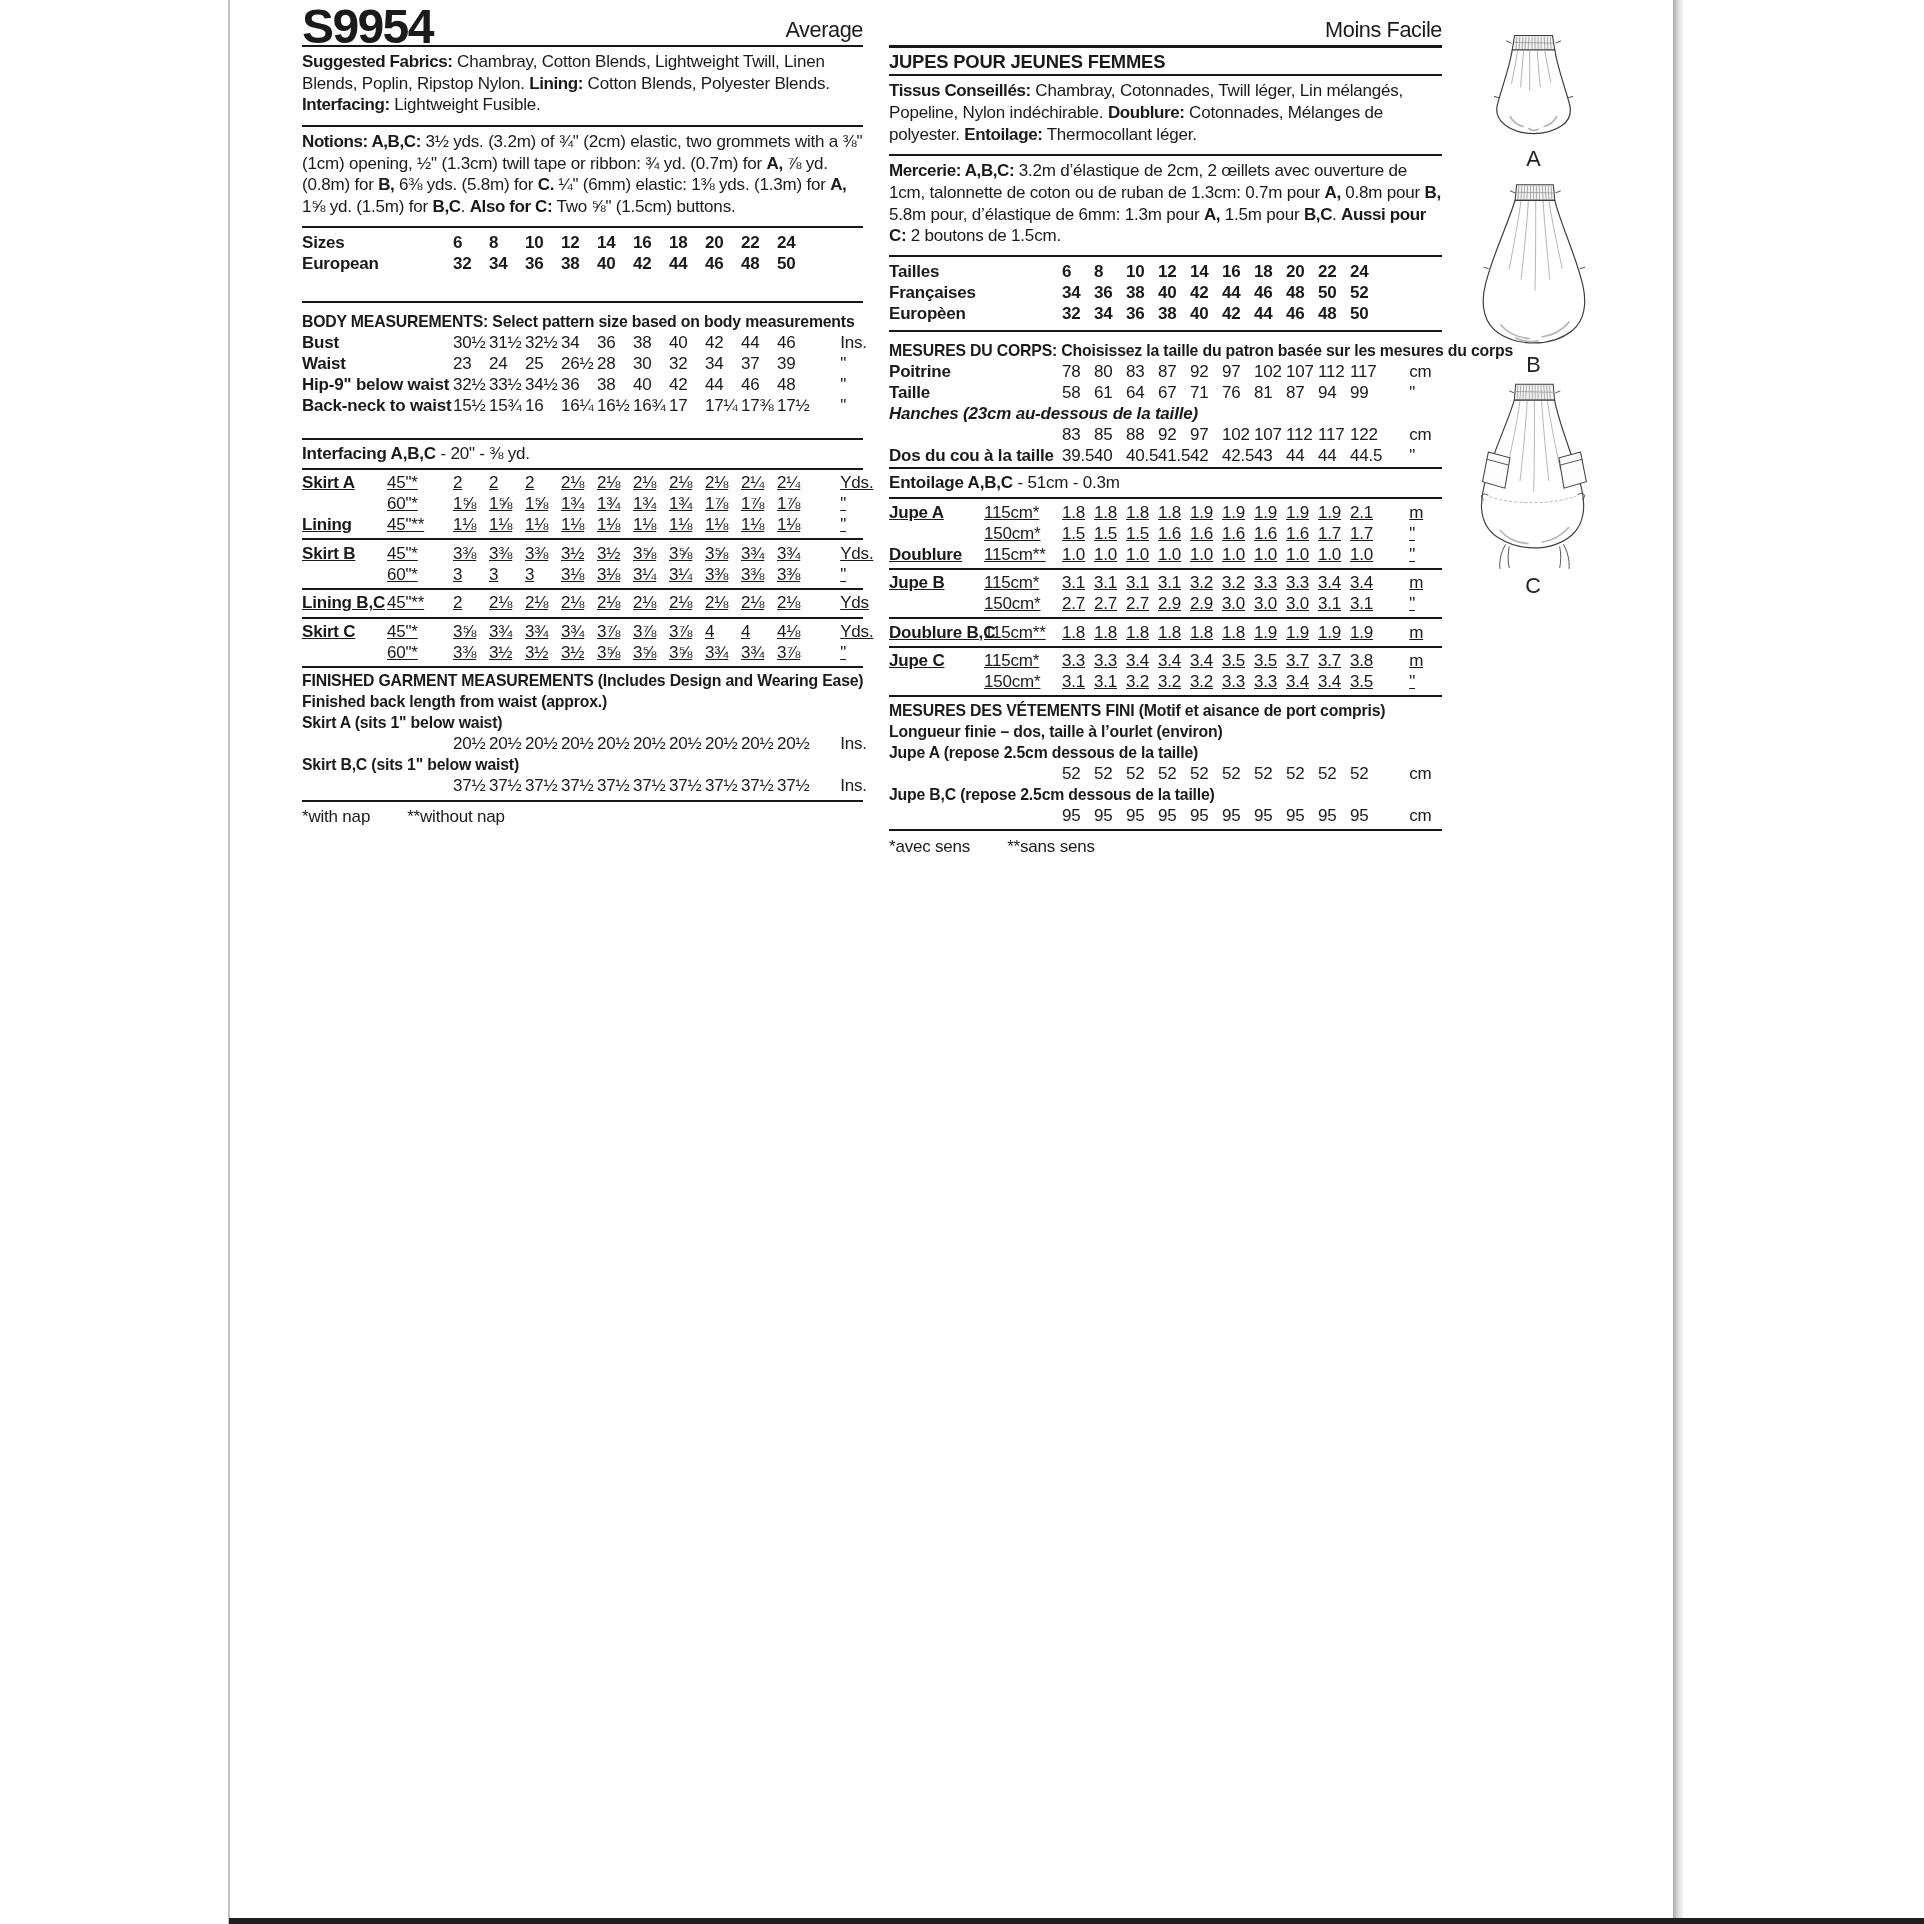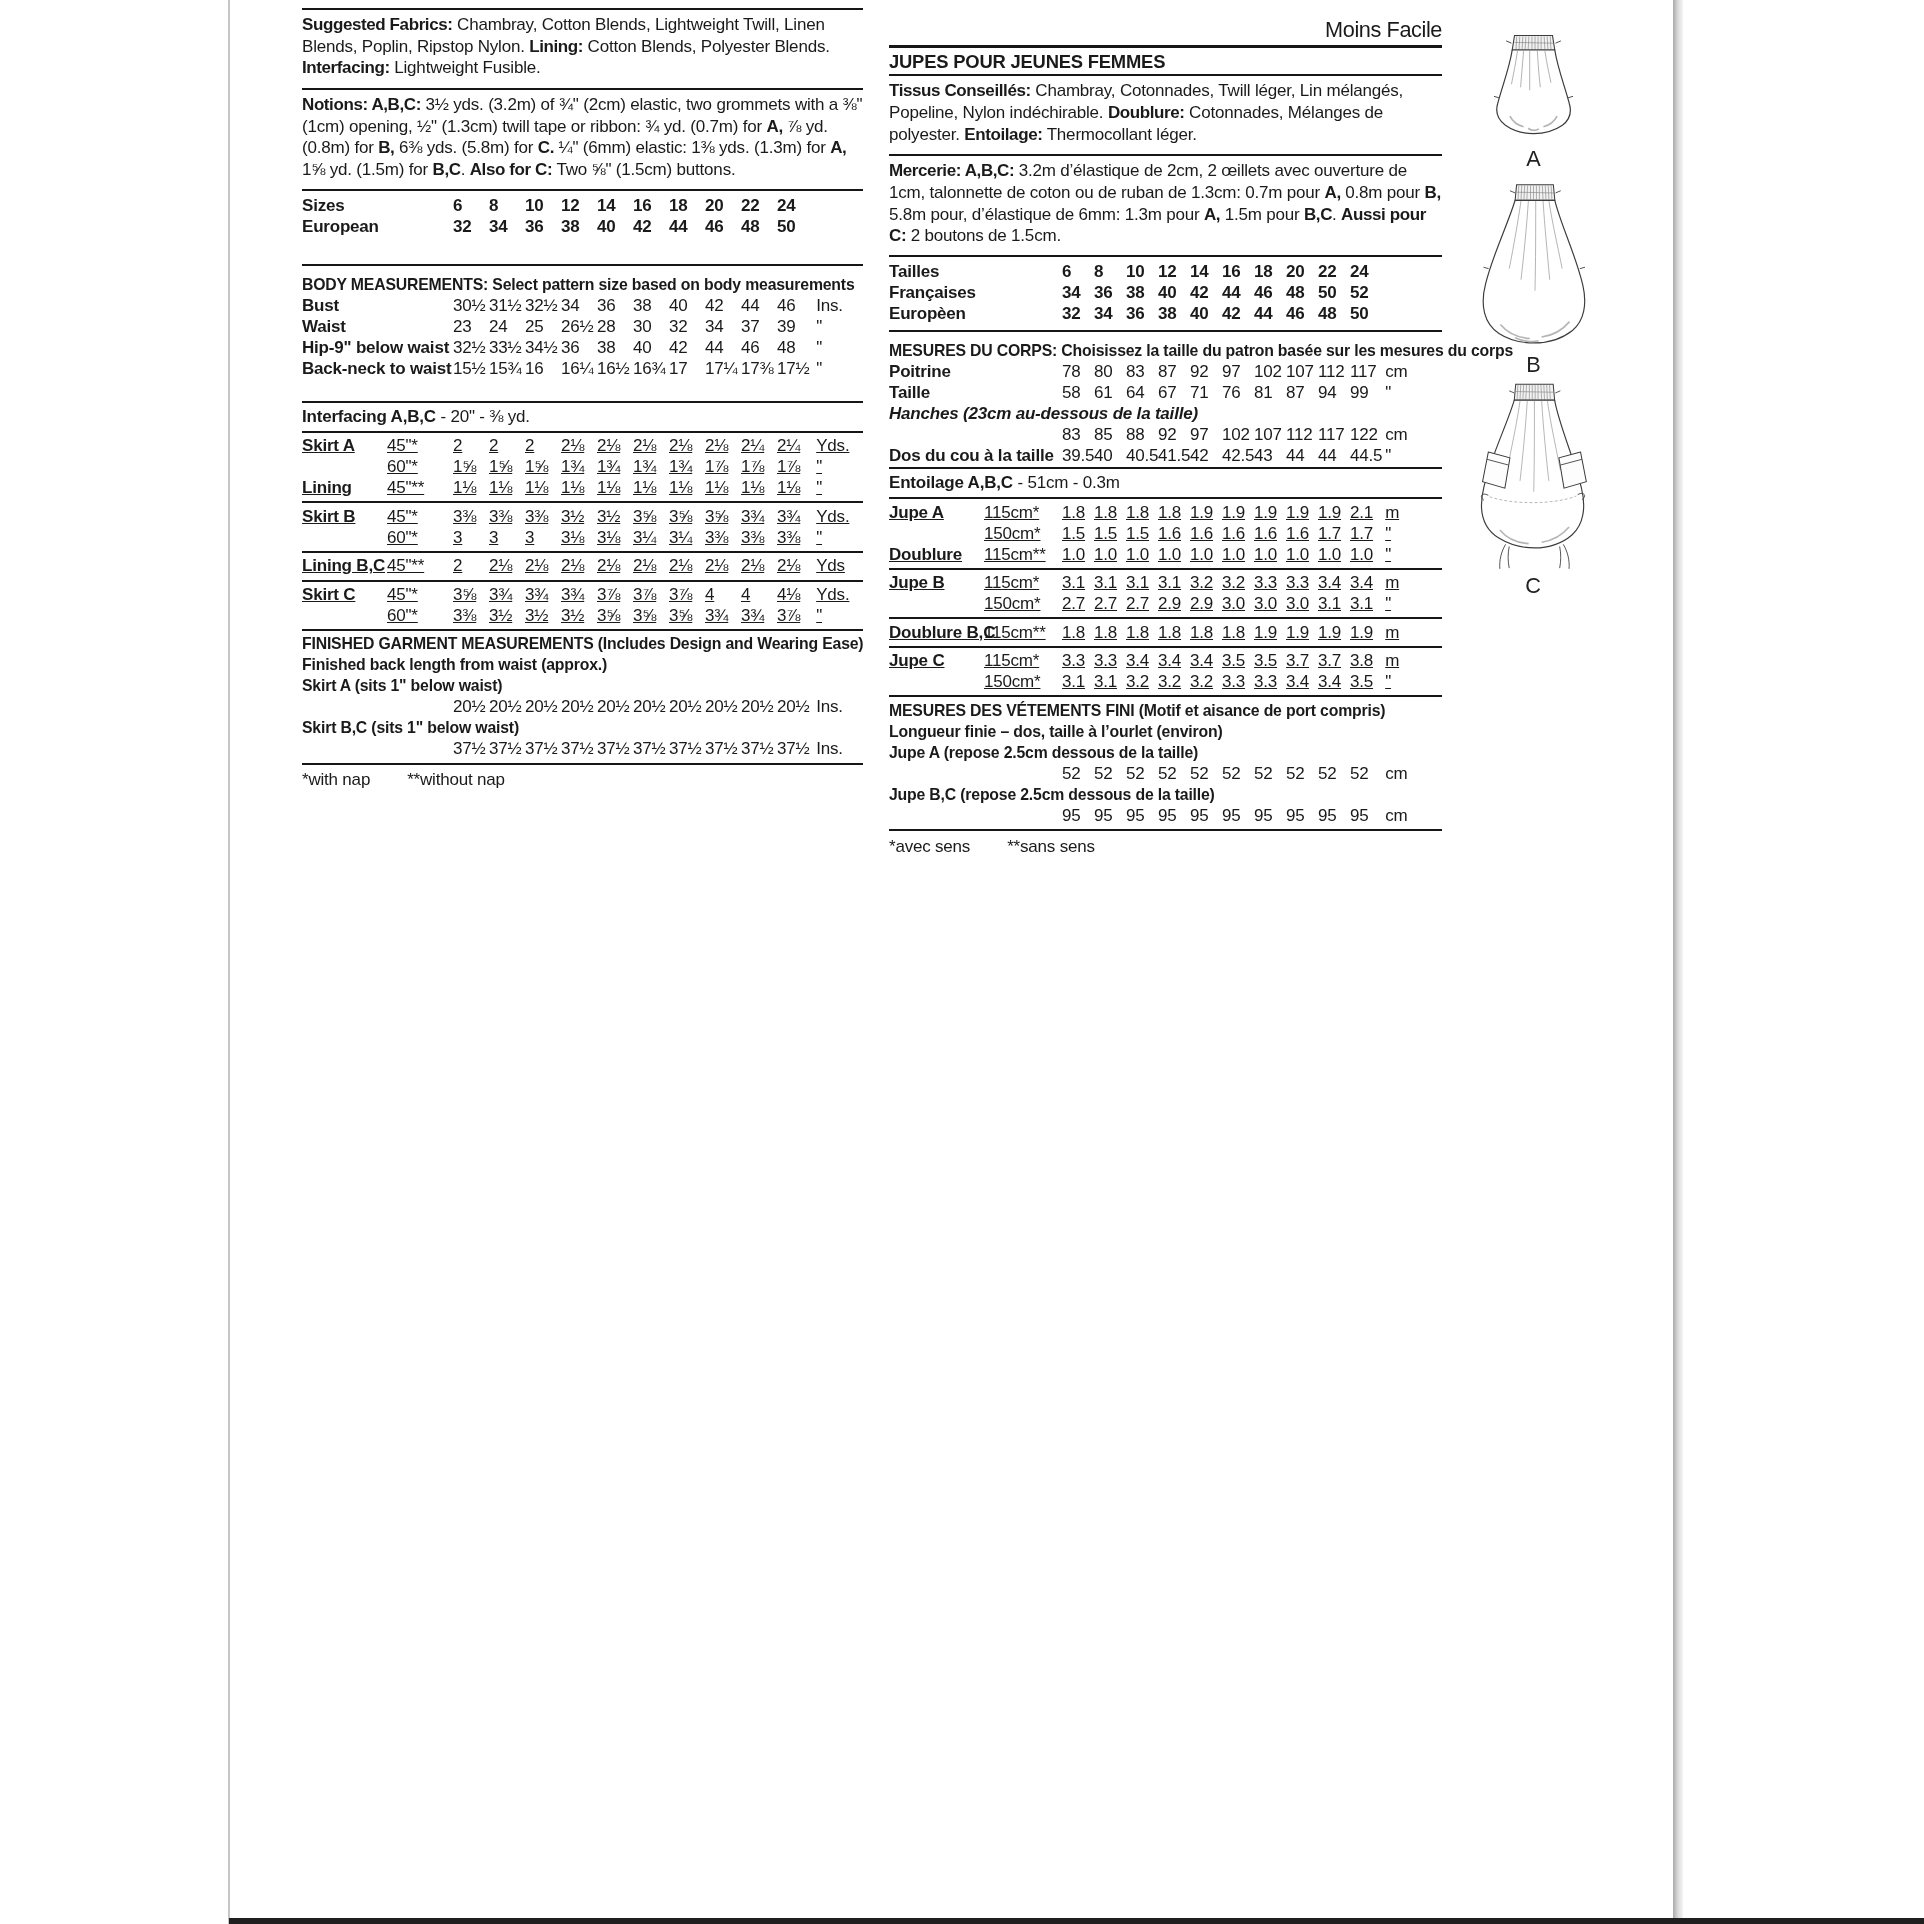--- a/index.html
+++ b/index.html
@@ -33,21 +33,21 @@
   .ygroup{border-top:2.4px solid #161616;padding:2.4px 0 3.2px 0;text-decoration:underline;}
 
   .trow{display:grid;line-height:21px;font-size:17px;}
   .en-grid .trow{grid-template-columns:85px 66px repeat(10,36px) 1fr;}
   .fr-grid .trow{grid-template-columns:95px 78px repeat(10,32px) 1fr;}
   .cell{white-space:nowrap;}
   .lbl{font-weight:bold;}
   .lbl.span2{grid-column:1/3;}
   .lbl.full{grid-column:1/-1;font-style:italic;}
   .trow.bold .val,.trow.bold .unit{font-weight:bold;}
-  .unit{padding-left:3.2px;}
+  .unit{padding-left:3.2px;margin-left:24px;}
 
   .footnote{border-top:2.4px solid #161616;padding-top:5.6px;font-size:17px;}
   .footnote .fn2{margin-left:37px;}
 
   .view{position:absolute;text-align:center;}
   .view-a{left:1484px;top:30.5px;width:99px;}
   .view-b{left:1471px;top:180px;width:125px;}
   .view-c{left:1468px;top:380px;width:130px;}
   .vlabel{font-size:21.7px;letter-spacing:0;color:#222;margin-top:1.6px;}
   .view svg{display:block;margin:0 auto;}
@@ -61,20 +61,24 @@
 </style>
 </head>
 <body>
 
 <div class="page">
   <div class="edge-left"></div>
   <div class="edge-right"></div>
   <div class="bottom-line"></div>
 
   <div class="col en">
+    <div class="hdr">
+      <div class="code">S9954</div>
+      <div class="diff">Average</div>
+    </div>
     <div class="sec sec-fabrics para"><b>Suggested Fabrics:</b> Chambray, Cotton Blends, Lightweight Twill, Linen Blends, Poplin, Ripstop Nylon. <b>Lining:</b> Cotton Blends, Polyester Blends. <b>Interfacing:</b> Lightweight Fusible.</div>
     <div class="sec sec-notions para"><b>Notions: A,B,C:</b> 3½ yds. (3.2m) of ¾" (2cm) elastic, two grommets with a ⅜" (1cm) opening, ½" (1.3cm) twill tape or ribbon:  ¾ yd. (0.7m) for <b>A,</b> ⅞ yd. (0.8m) for <b>B,</b> 6⅜ yds. (5.8m) for <b>C.</b> ¼" (6mm) elastic:  1⅜ yds. (1.3m) for <b>A,</b> 1⅝ yd. (1.5m) for <b>B,C</b>. <b>Also for C:</b> Two ⅝" (1.5cm) buttons.</div>
     <div class="sec sec-sizes en-grid">
         <div class="trow bold">
           <div class="cell lbl span2">Sizes</div>
           <div class="cell val">6</div>
           <div class="cell val">8</div>
           <div class="cell val">10</div>
           <div class="cell val">12</div>
           <div class="cell val">14</div>

